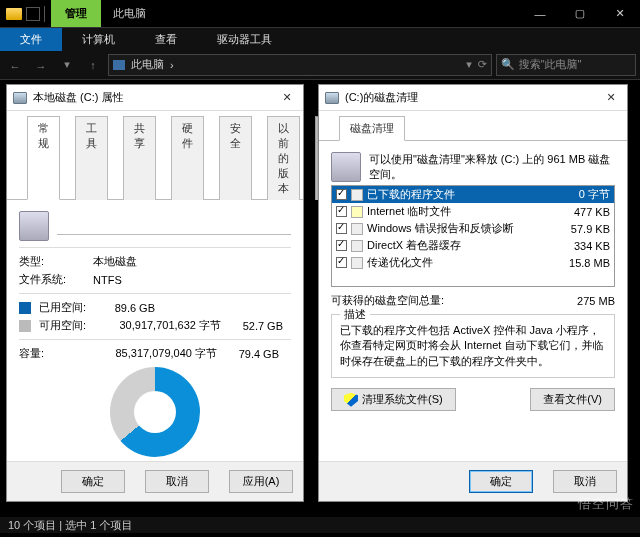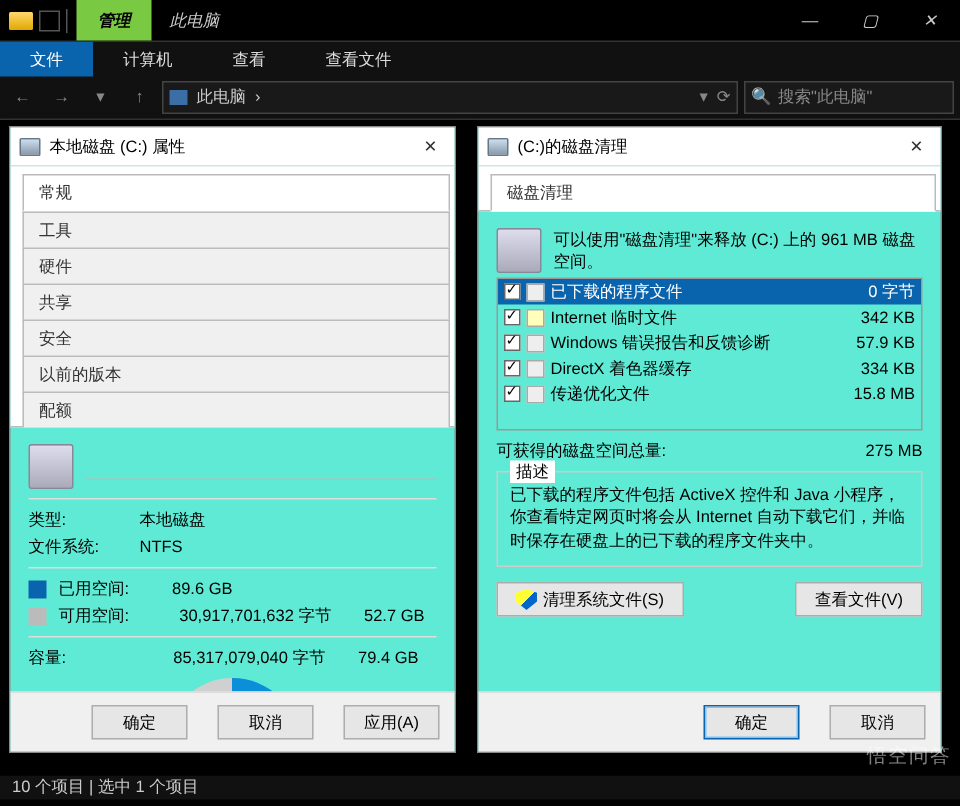--- a/index.html
+++ b/index.html
@@ -1,38 +1,38 @@
 <!DOCTYPE html>
 <html><head>
 <meta charset="utf-8">
 <style>
   * { box-sizing: border-box; margin: 0; padding: 0; font-family: "Microsoft YaHei", "Segoe UI", sans-serif; font-size: 11px; }
   body { background:#000; width:640px; height:537px; overflow:hidden; color:#ccc; }
-  .titlebar { height:28px; background:#000; display:flex; align-items:stretch; border-bottom:1px solid #333;font-style:italic; }
+  .titlebar { height:28px; background:#000; display:flex; align-items:stretch; border-bottom:1px solid #333; }
   .tb-icons { display:flex; align-items:center; gap:4px; padding:0 6px; }
   .tb-icon { width:14px; height:14px; }
   .folder-ico { background:linear-gradient(#ffd86b,#e0a800); border-radius:1px; width:16px; height:12px;}
   .ribbon-tab { padding:6px 14px; color:#ccc; }
   .ribbon-tab.green { background:#7ac943; color:#000; font-weight:bold;}
   .tb-title { padding:6px 12px; flex:1; }
   .wincontrols { display:flex; }
   .winbtn { width:40px; display:flex; align-items:center; justify-content:center; color:#ccc;}
   .menubar { height:22px; background:#111; display:flex; align-items:center; }
   .menuitem { padding:4px 20px; color:#ddd; }
   .menuitem.active { background:#0a64ad; color:#fff; }
   .toolbar { height:30px; background:#111; display:flex; align-items:center; padding:0 4px; gap:4px; border-bottom:1px solid #333;}
   .nav-arrow { width:22px; height:22px; color:#888; display:flex; align-items:center; justify-content:center;}
   .pathbox { flex:1; height:22px; background:#191919; border:1px solid #444; display:flex; align-items:center; padding:0 4px; gap:6px; }
   .searchbox { width:140px; height:22px; background:#191919; border:1px solid #444; display:flex; align-items:center; padding:0 4px; color:#888;}
   .workspace { position:relative; height:437px; background:#000; }
-  .dialog { position:absolute; background:#5eead4; border:1px solid #888; box-shadow:0 2px 8px rgba(0,0,0,.6); color:#000; display:flex; flex-direction:column;justify-content:space-between; }
+  .dialog { position:absolute; background:#ffffff; border:1px solid #888; box-shadow:0 2px 8px rgba(0,0,0,.6); color:#000; display:flex; flex-direction:column;justify-content:space-between; }
   .dialog-title { height:26px; background:#fff; display:flex; align-items:center; padding:0 6px; gap:6px; border-bottom:1px solid #ddd;}
   .dialog-title .drvico { width:14px; height:12px; background:linear-gradient(#cde,#89a); border:1px solid #678; border-radius:1px;}
   .close-x { margin-left:auto; width:20px; height:20px; display:flex; align-items:center; justify-content:center; color:#333;}
-  .tabrow { display:flex; border-bottom:1px solid #bbb; padding:4px 4px 0 8px; gap:0; background:#fff;flex-direction:column;}
+  .tabrow { display:flex; border-bottom:1px solid #bbb; padding:4px 4px 0 20px; gap:16px; background:#fff;}
   .tab { padding:4px 10px; border:1px solid #bbb; border-bottom:none; background:#f0f0f0; color:#333; position:relative; top:1px; margin-right:-1px;}
   .tab.active { background:#fff; border-bottom:1px solid #fff; }
   .dialog-body { padding:8px 12px; flex:1; overflow:hidden; }
   .group { border:1px solid #ccc; padding:8px; margin-top:6px; position:relative;}
   .group-title { position:absolute; top:-8px; left:8px; background:#fff; padding:0 4px; }
   .drive-big { width:30px; height:30px; background:linear-gradient(#dde,#aab); border:1px solid #889; border-radius:2px; }
   .row { display:flex; align-items:center; gap:8px; margin:3px 0;}
   .hspacer { flex:1; }
   .sep { height:1px; background:#ddd; margin:6px 0; }
   .sq { width:12px; height:12px; display:inline-block; }
@@ -48,21 +48,21 @@
   .flrow.sel { background:#0a64ad; color:#fff;}
   .cb { width:11px; height:11px; border:1px solid #666; background:#fff; position:relative;}
   .cb.checked::after { content:"✓"; position:absolute; top:-3px; left:0; font-size:10px; color:#000;}
   .flrow.sel .cb.checked::after { color:#000;}
   .fico { width:12px; height:12px; background:#eee; border:1px solid #aaa;}
   .fico.lock { background:#ffb;}
   .flname { flex:1;}
   .flsize { width:54px; text-align:right;}
   .checkbox { width:12px; height:12px; border:1px solid #666; display:inline-flex; align-items:center; justify-content:center; margin-right:4px;}
   .shield { width:14px; height:14px; background:linear-gradient(135deg,#ff3 0 50%,#06c 50% 100%); clip-path:polygon(50% 0,100% 18%,100% 60%,50% 100%,0 60%,0 18%); margin-right:4px;}
-  .statusbar { height:16px; background:#111; color:#ccc; display:flex; align-items:flex-start; padding:0 8px;}
+  .statusbar { height:16px; background:#111; color:#ccc; display:flex; align-items:center; padding:0 8px;}
   .watermark { position:absolute; right:6px; bottom:4px; color:rgba(255,255,255,.5); font-size:13px; letter-spacing:1px;}
 </style>
 </head>
 <body>
 
 <div class="titlebar">
   <div class="tb-icons">
     <div class="folder-ico"></div>
     <div class="tb-icon" style="border:1px solid #555"></div>
     <div class="tb-icon" style="border-left:1px solid #555;width:1px;height:16px;"></div>
@@ -73,21 +73,21 @@
     <div class="winbtn">—</div>
     <div class="winbtn">▢</div>
     <div class="winbtn">✕</div>
   </div>
 </div>
 
 <div class="menubar">
   <div class="menuitem active">文件</div>
   <div class="menuitem">计算机</div>
   <div class="menuitem">查看</div>
-  <div class="menuitem">查看文件</div>
+  <div class="menuitem">驱动器工具</div>
 </div>
 
 <div class="toolbar">
   <div class="nav-arrow">←</div>
   <div class="nav-arrow">→</div>
   <div class="nav-arrow">▾</div>
   <div class="nav-arrow">↑</div>
   <div class="pathbox">
     <span style="width:12px;height:10px;background:#3a6ea5;display:inline-block;"></span>
     <span>此电脑</span>
@@ -106,22 +106,22 @@
 
   <div class="dialog" style="left:6px; top:4px; width:298px; height:418px;">
     <div class="dialog-title">
       <div class="drvico"></div>
       <span>本地磁盘 (C:) 属性</span>
       <div class="close-x">✕</div>
     </div>
     <div class="tabrow">
       <div class="tab active">常规</div>
       <div class="tab">工具</div>
+      <div class="tab">共享</div>
       <div class="tab">硬件</div>
-      <div class="tab">共享</div>
       <div class="tab">安全</div>
       <div class="tab">以前的版本</div>
       <div class="tab">配额</div>
     </div>
     <div class="dialog-body">
       <div class="row">
         <div class="drive-big"></div>
         <div style="flex:1;height:18px;border-bottom:1px solid #bbb;"></div>
       </div>
       <div class="sep"></div>
@@ -190,21 +190,21 @@
         <div class="flrow sel">
             <span class="cb checked"></span>
             <span class="fico"></span>
             <span class="flname">已下载的程序文件</span>
             <span class="flsize">0 字节</span>
           </div>
         <div class="flrow">
             <span class="cb checked"></span>
             <span class="fico lock"></span>
             <span class="flname">Internet 临时文件</span>
-            <span class="flsize">342 KB</span>
+            <span class="flsize">477 KB</span>
           </div>
         <div class="flrow">
             <span class="cb checked"></span>
             <span class="fico"></span>
             <span class="flname">Windows 错误报告和反馈诊断</span>
             <span class="flsize">57.9 KB</span>
           </div>
         <div class="flrow">
             <span class="cb checked"></span>
             <span class="fico"></span>

